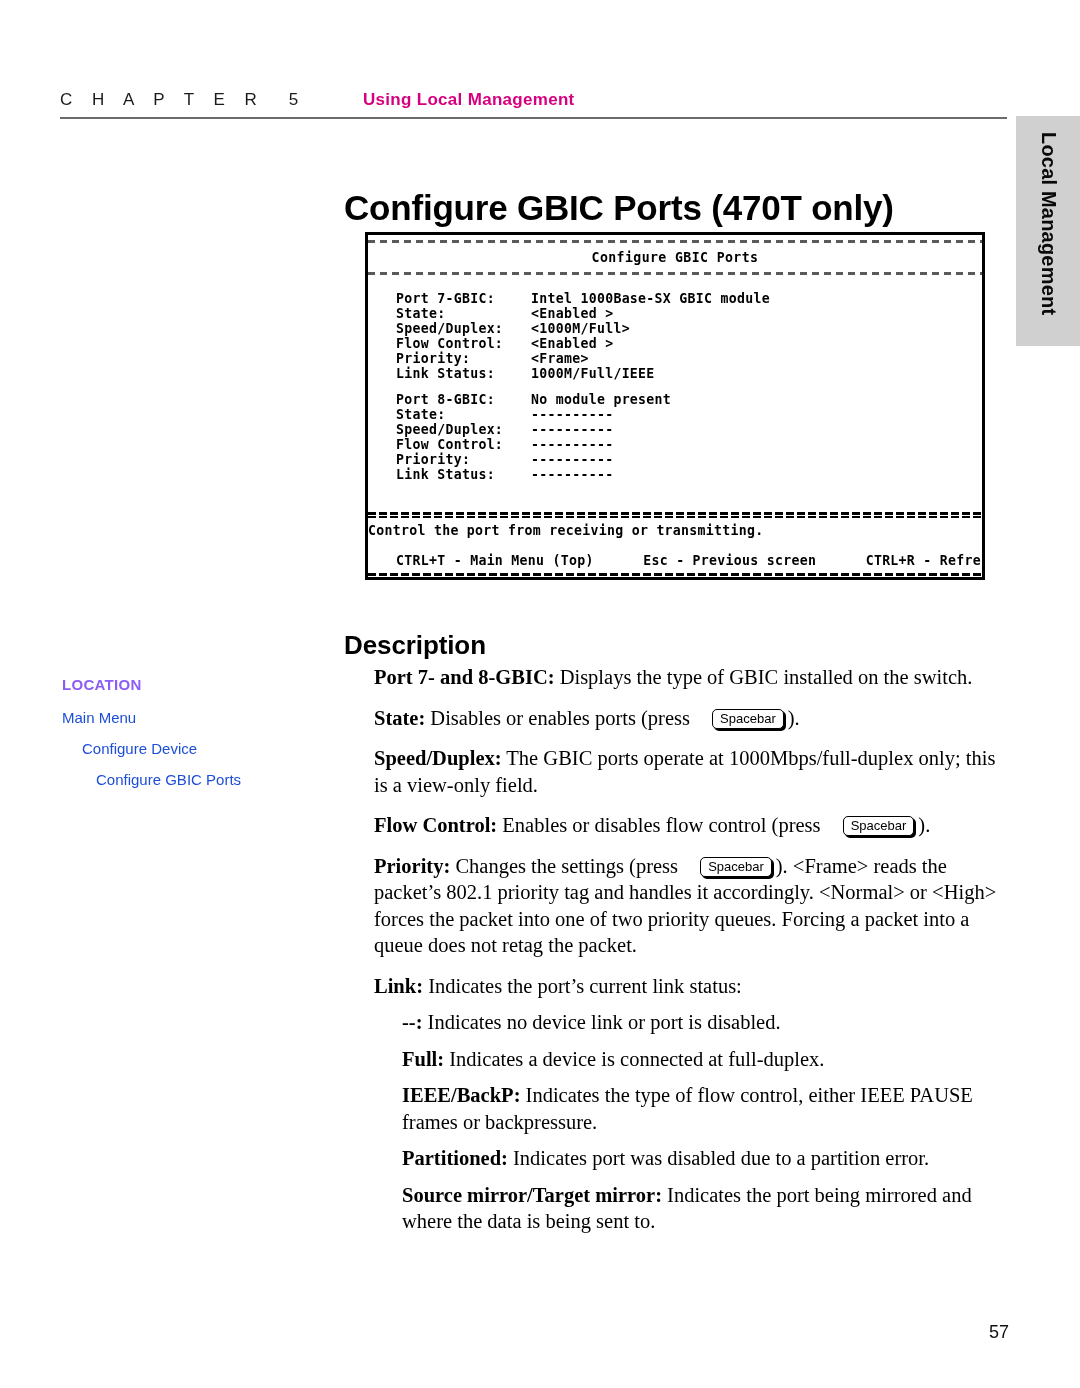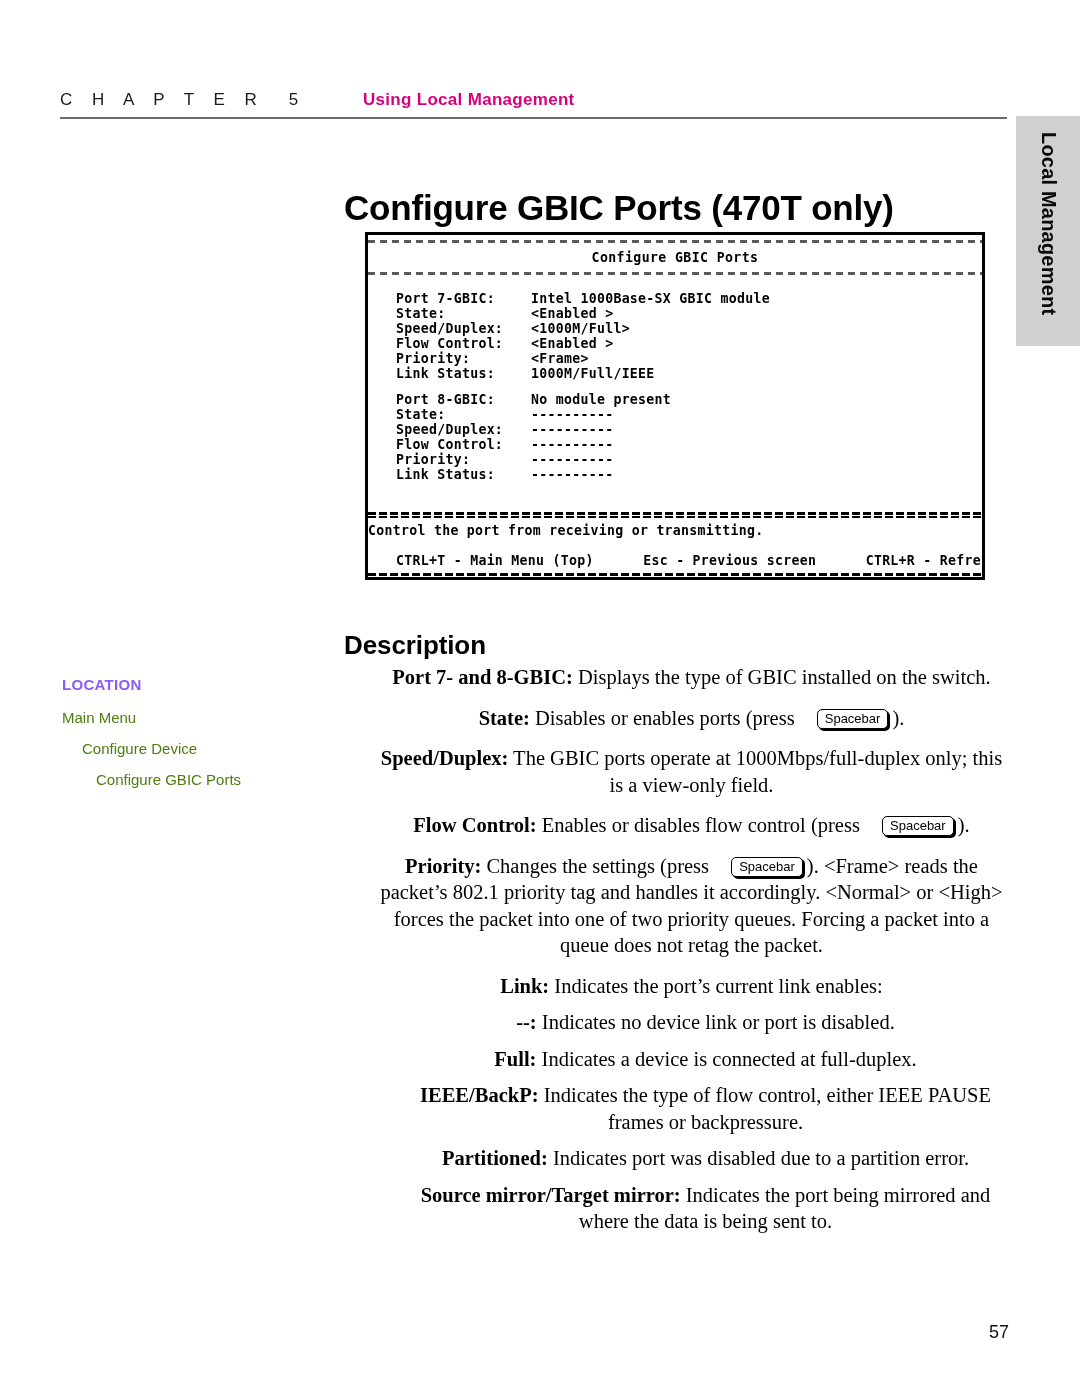--- a/index.html
+++ b/index.html
@@ -206,41 +206,41 @@
     font-family: "Liberation Sans", sans-serif;
     font-size: 15px;
     font-weight: bold;
     letter-spacing: 0.3px;
     color: #8b5cf6;
   }
   .location-item {
     position: absolute;
     font-family: "Liberation Sans", sans-serif;
     font-size: 15px;
-    color: #4d7c0f;
+    color: #1d4ed8;
     white-space: nowrap;
   }
   .loc-0 { left: 62px;  top: 709px; }
   .loc-1 { left: 82px;  top: 740px; }
   .loc-2 { left: 96px;  top: 771px; }
 
   
   .body-col {
     position: absolute;
     left: 374px;
     top: 664px;
     width: 635px;
   }
   .para {
     font-family: "Liberation Serif", serif;
     font-size: 20.5px;
     line-height: 26.5px;
     margin: 0 0 14px 0;
     color: #000;
-    text-align: center;
+    text-align: left;
   }
   .para.sub {
     margin-left: 28px;
     margin-bottom: 10px;
   }
   .para.tight { margin-bottom: 10px; }
   .term { font-weight: bold; }
 
   
   .keycap {
@@ -331,21 +331,21 @@
   <p class="para"><span class="term">Port 7- and 8-GBIC:</span><span> Displays the type of GBIC installed on the switch.</span></p>
 
   <p class="para"><span class="term">State:</span><span> Disables or enables ports (press </span><span class="keycap">Spacebar</span><span>).</span></p>
 
   <p class="para"><span class="term">Speed/Duplex:</span><span> The GBIC ports operate at 1000Mbps/full-duplex only; this is a view-only field.</span></p>
 
   <p class="para"><span class="term">Flow Control:</span><span> Enables or disables flow control (press </span><span class="keycap">Spacebar</span><span>).</span></p>
 
   <p class="para"><span class="term">Priority:</span><span> Changes the settings (press </span><span class="keycap">Spacebar</span><span>). &lt;Frame&gt; reads the packet’s 802.1 priority tag and handles it accordingly. &lt;Normal&gt; or &lt;High&gt; forces the packet into one of two priority queues. Forcing a packet into a queue does not retag the packet.</span></p>
 
-  <p class="para tight"><span class="term">Link:</span><span> Indicates the port’s current link enables:</span></p>
+  <p class="para tight"><span class="term">Link:</span><span> Indicates the port’s current link status:</span></p>
 
   <p class="para sub"><span class="term">--:</span><span> Indicates no device link or port is disabled.</span></p>
 
 
   <p class="para sub"><span class="term">Full:</span><span> Indicates a device is connected at full-duplex.</span></p>
 
   <p class="para sub"><span class="term">IEEE/BackP:</span><span> Indicates the type of flow control, either IEEE PAUSE frames or backpressure.</span></p>
 
   <p class="para sub"><span class="term">Partitioned:</span><span> Indicates port was disabled due to a partition error.</span></p>
 

